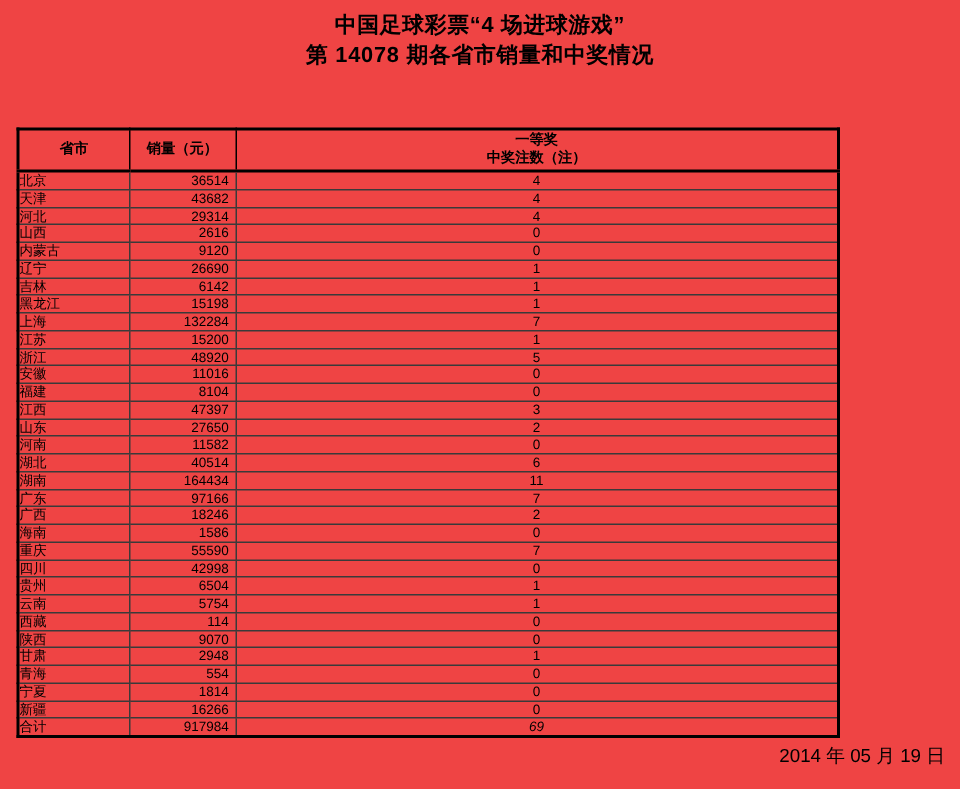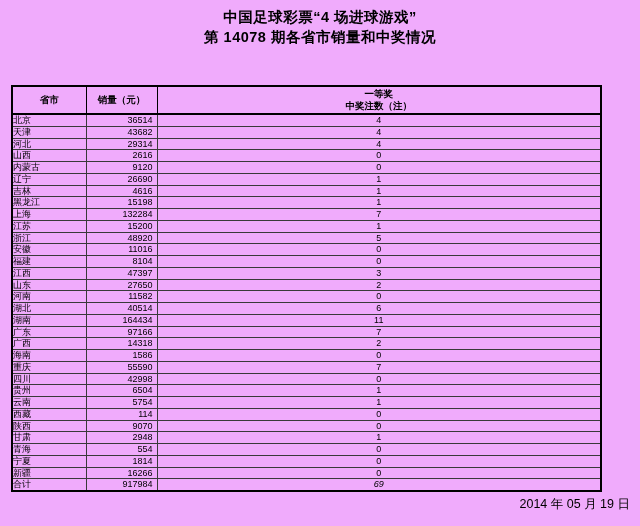--- a/index.html
+++ b/index.html
@@ -4,27 +4,27 @@
 <style>
   * { margin: 0; padding: 0; box-sizing: border-box; }
   html, body { background: #fff; }
   body {
     width: 640px; height: 526px;
     font-family: "Liberation Sans", "DejaVu Sans", sans-serif;
     color: #000;
     position: relative;
     overflow: hidden;
   }
-  .page { position: absolute; inset: 0; background: #f0abfc; }
+  .page { position: absolute; inset: 0; background: #ef4444; }
 
   .title-block { position: absolute; top: 7px; left: 0; width: 640px; text-align: center; }
   .title-line { font-size: 14.5px; font-weight: bold; line-height: 20px; letter-spacing: 0.5px; }
 
   table.report {
-    position: absolute; left: 11px; top: 85px; width: 591px;
+    position: absolute; left: 11px; top: 85px; width: 549px;
     border-collapse: collapse;
     border: 2px solid #000;
     table-layout: fixed;
   }
   col.c-province { width: 74px; }
   col.c-sales    { width: 71px; }
   col.c-prizes   { width: auto; }
 
   thead th {
     height: 28px;
@@ -109,21 +109,21 @@
           <td class="cell-sales">9120</td>
           <td class="cell-prizes">0</td>
         </tr>
         <tr>
           <td class="cell-province">辽宁</td>
           <td class="cell-sales">26690</td>
           <td class="cell-prizes">1</td>
         </tr>
         <tr>
           <td class="cell-province">吉林</td>
-          <td class="cell-sales">4616</td>
+          <td class="cell-sales">6142</td>
           <td class="cell-prizes">1</td>
         </tr>
         <tr>
           <td class="cell-province">黑龙江</td>
           <td class="cell-sales">15198</td>
           <td class="cell-prizes">1</td>
         </tr>
         <tr>
           <td class="cell-province">上海</td>
           <td class="cell-sales">132284</td>
@@ -174,21 +174,21 @@
           <td class="cell-sales">164434</td>
           <td class="cell-prizes">11</td>
         </tr>
         <tr>
           <td class="cell-province">广东</td>
           <td class="cell-sales">97166</td>
           <td class="cell-prizes">7</td>
         </tr>
         <tr>
           <td class="cell-province">广西</td>
-          <td class="cell-sales">14318</td>
+          <td class="cell-sales">18246</td>
           <td class="cell-prizes">2</td>
         </tr>
         <tr>
           <td class="cell-province">海南</td>
           <td class="cell-sales">1586</td>
           <td class="cell-prizes">0</td>
         </tr>
         <tr>
           <td class="cell-province">重庆</td>
           <td class="cell-sales">55590</td>

